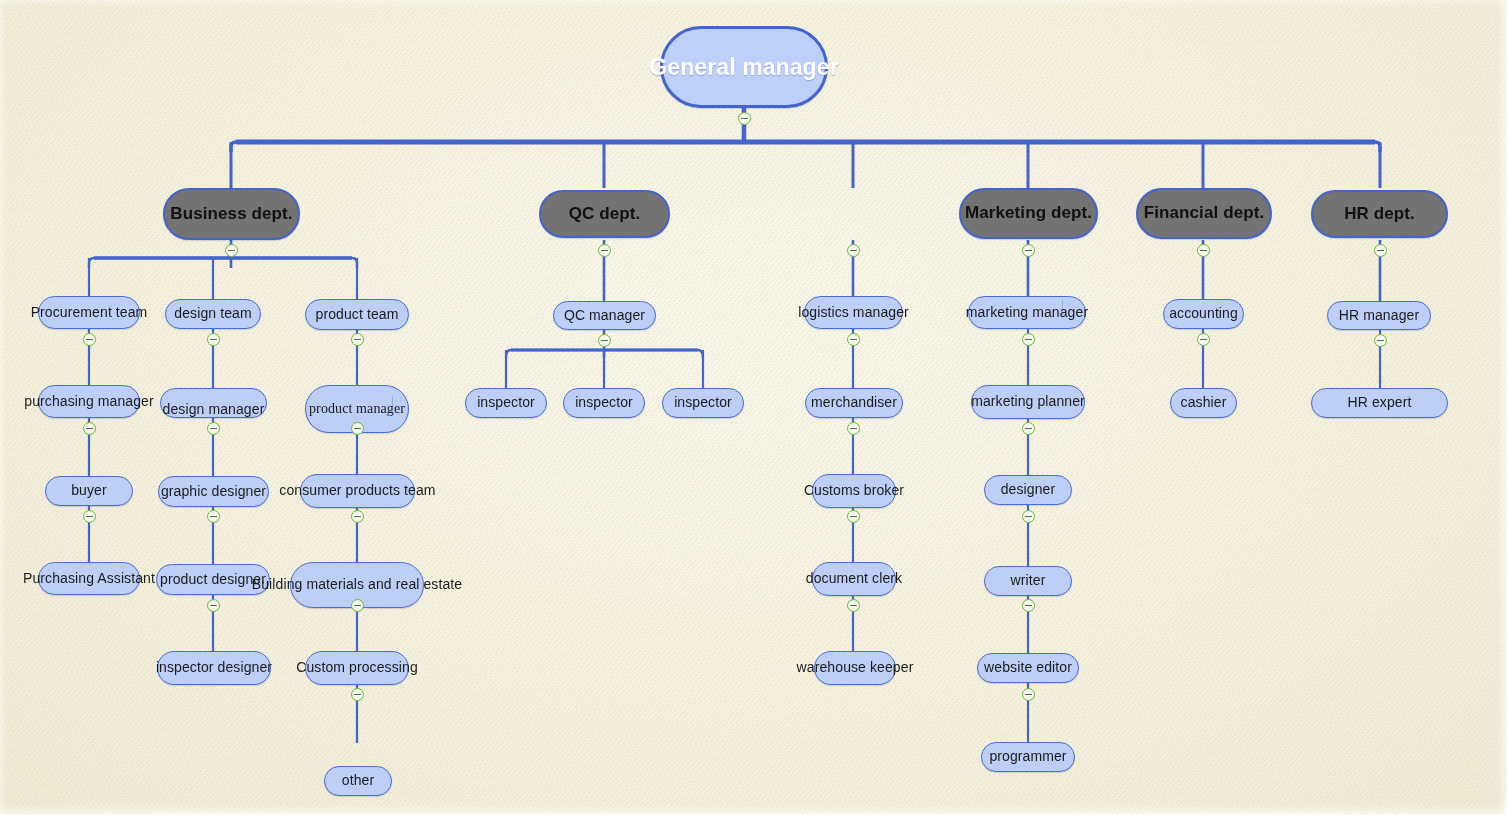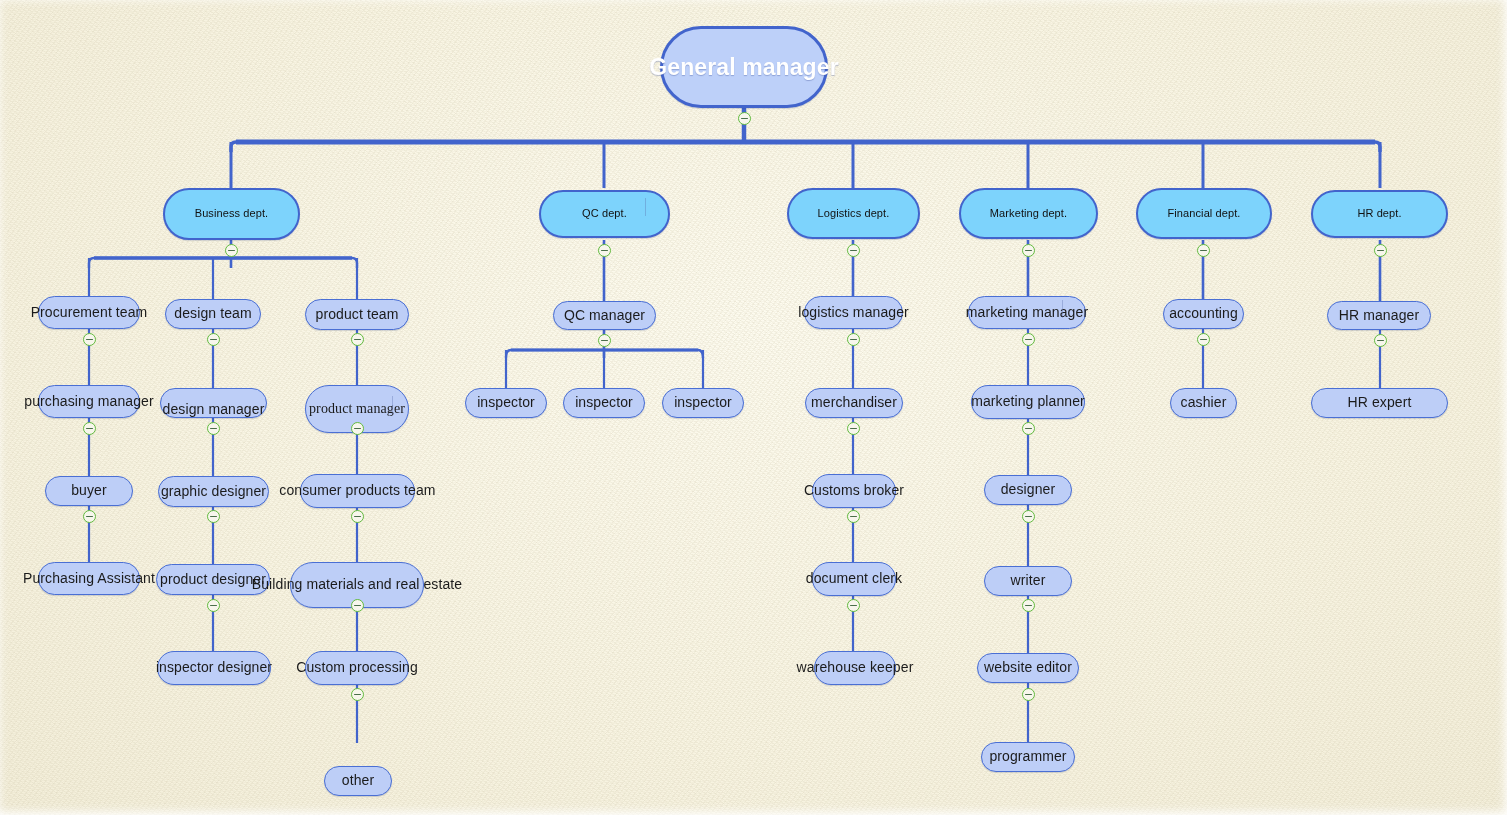--- a/index.html
+++ b/index.html
@@ -67,24 +67,24 @@
   .node.root {
     background: #bdd0f9;
     border: 3.2px solid #4264cc;
     color: #ffffff;
     font-weight: bold;
     font-size: 23px;
     line-height: 1.15;
     text-shadow: 0 1px 1px rgba(60,80,150,0.35);
   }
   .node.dept {
-    background: #7dd3fc;
+    background: #737373;
     border: 2.8px solid #4264cc;
-    font-weight: normal;
-    font-size: 11px;
+    font-weight: bold;
+    font-size: 17px;
     color: #111111;
   }
   .node.sub {
     font-size: 14px;
     font-weight: normal;
   }
   .toggle {
     position: absolute;
     width: 13px;
     height: 13px;
@@ -195,23 +195,20 @@
   <div class="node dept" style="left:163px; top:188px; width:137px; height:52px;">
     <span class="lbl">Business  dept.</span>
   </div>
   <div class="toggle" style="left:225px; top:244px;"></div>
 
   <div class="node dept" style="left:539px; top:190px; width:131px; height:48px;">
     <span class="lbl">QC dept.</span>
   </div>
   <div class="toggle" style="left:598px; top:244px;"></div>
 
-  <div class="node dept" style="left:787px; top:188px; width:133px; height:51px;">
-    <span class="lbl">Logistics  dept.</span>
-  </div>
   <div class="toggle" style="left:847px; top:244px;"></div>
 
   <div class="node dept" style="left:959px; top:188px; width:139px; height:51px;">
     <span class="lbl">Marketing  dept.</span>
   </div>
   <div class="toggle" style="left:1022px; top:244px;"></div>
 
   <div class="node dept" style="left:1136px; top:188px; width:136px; height:51px;">
     <span class="lbl">Financial  dept.</span>
   </div>

